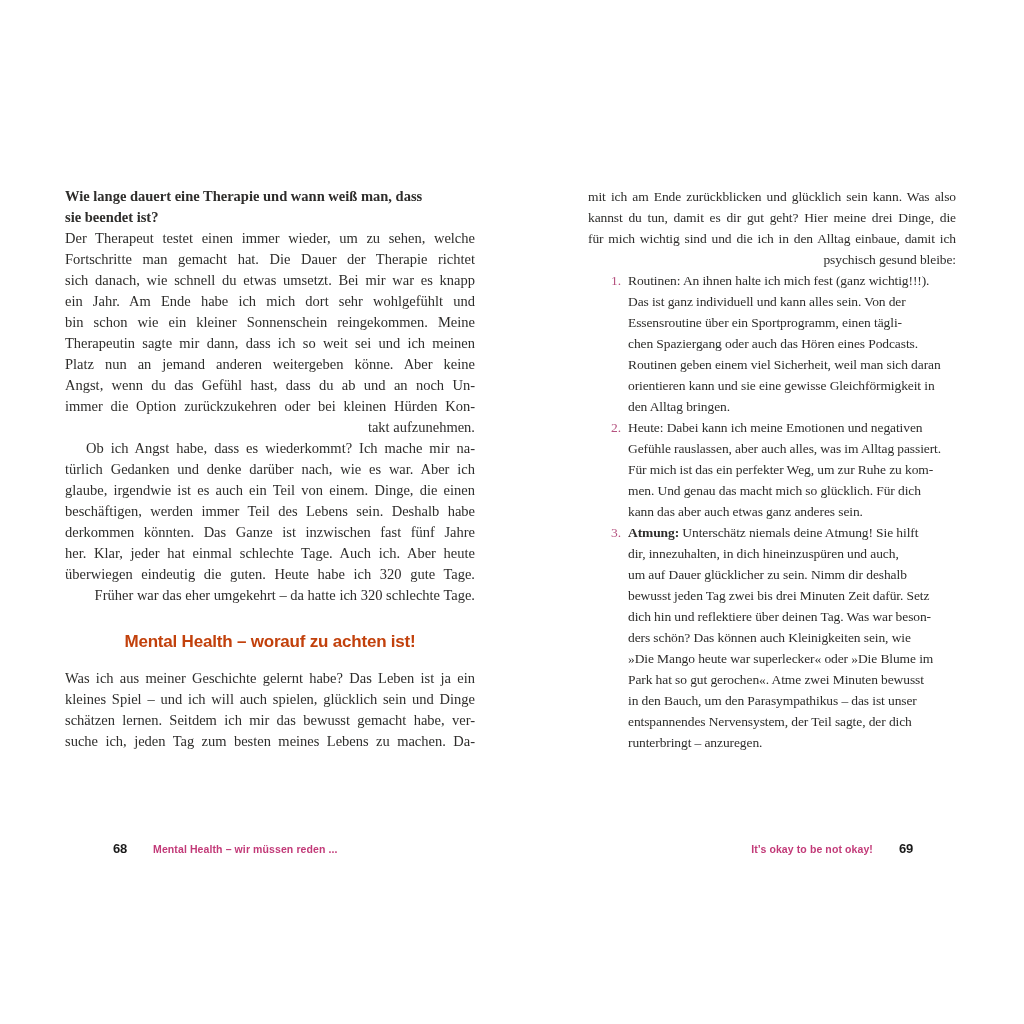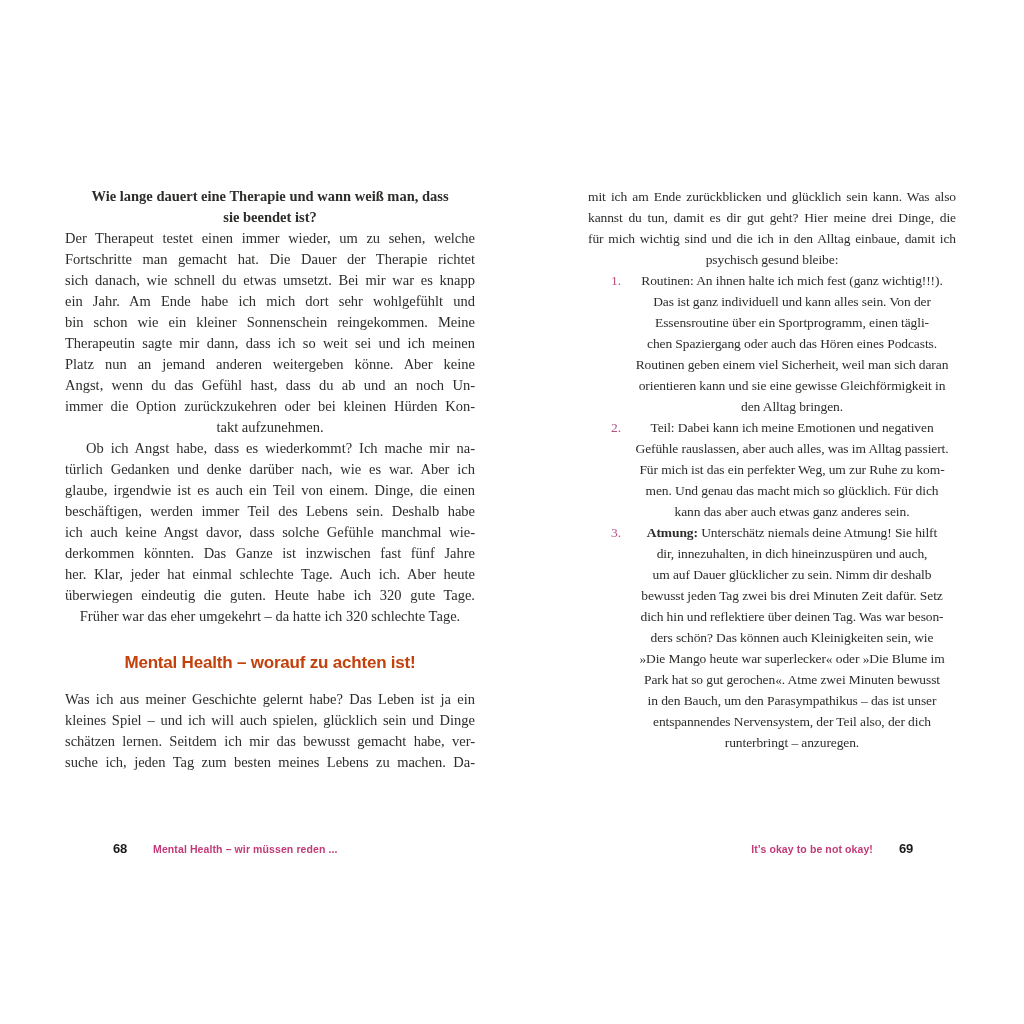--- a/index.html
+++ b/index.html
@@ -5,22 +5,22 @@
   html,body{margin:0;padding:0;}
   body{
     width:1024px;height:1024px;position:relative;background:#ffffff;
     font-family:"Liberation Serif", serif;color:#2e2d2b;overflow:hidden;
   }
   .col{position:absolute;top:186px;}
   .col-left{left:65px;width:410px;font-size:14.5px;line-height:21px;}
   .col-right{left:588px;width:368px;font-size:13.5px;line-height:21px;letter-spacing:-0.1px;}
 
   .tl-just{text-align:justify;text-align-last:justify;white-space:nowrap;}
-  .tl-last{white-space:nowrap;text-align:center;}
-  .tl-plain{white-space:nowrap;text-align:center;}
+  .tl-last{white-space:nowrap;text-align:right;}
+  .tl-plain{white-space:nowrap;text-align:left;}
 
   .q-heading{font-weight:700;}
   .indent-first .tl-just:first-child,
   .indent-first .tl-last:first-child{text-indent:21px;}
 
   .subheading{
     font-family:"Liberation Sans", sans-serif;font-weight:700;
     font-size:17px;line-height:24px;text-align:center;color:#c2410c;
     margin-top:24px;margin-bottom:14px;letter-spacing:-0.2px;
   }
@@ -58,21 +58,20 @@
       <div class="tl-just">Platz nun an jemand anderen weitergeben könne. Aber keine</div>
       <div class="tl-just">Angst, wenn du das Gefühl hast, dass du ab und an noch Un-</div>
       <div class="tl-just">immer die Option zurückzukehren oder bei kleinen Hürden Kon-</div>
       <div class="tl-last">takt aufzunehmen.</div>
     </div>
   <div class="indent-first">
       <div class="tl-just">Ob ich Angst habe, dass es wiederkommt? Ich mache mir na-</div>
       <div class="tl-just">türlich Gedanken und denke darüber nach, wie es war. Aber ich</div>
       <div class="tl-just">glaube, irgendwie ist es auch ein Teil von einem. Dinge, die einen</div>
       <div class="tl-just">beschäftigen, werden immer Teil des Lebens sein. Deshalb habe</div>
-      <div class="tl-just">ich auch keine Angst davor, dass solche Gefühle manchmal wie-</div>
       <div class="tl-just">derkommen könnten. Das Ganze ist inzwischen fast fünf Jahre</div>
       <div class="tl-just">her. Klar, jeder hat einmal schlechte Tage. Auch ich. Aber heute</div>
       <div class="tl-just">überwiegen eindeutig die guten. Heute habe ich 320 gute Tage.</div>
       <div class="tl-last">Früher war das eher umgekehrt – da hatte ich 320 schlechte Tage.</div>
     </div>
   <div class="subheading">Mental Health – worauf zu achten ist!</div>
   <div>
       <div class="tl-just">Was ich aus meiner Geschichte gelernt habe? Das Leben ist ja ein</div>
       <div class="tl-just">kleines Spiel – und ich will auch spielen, glücklich sein und Dinge</div>
       <div class="tl-just">schätzen lernen. Seitdem ich mir das bewusst gemacht habe, ver-</div>
@@ -96,40 +95,40 @@
           <div class="tl-plain">Essensroutine über ein Sportprogramm, einen tägli-</div>
           <div class="tl-plain">chen Spaziergang oder auch das Hören eines Podcasts.</div>
           <div class="tl-plain">Routinen geben einem viel Sicherheit, weil man sich daran</div>
           <div class="tl-plain">orientieren kann und sie eine gewisse Gleichförmigkeit in</div>
           <div class="tl-plain">den Alltag bringen.</div>
         </div>
     </div>
     <div class="li">
       <span class="num">2.</span>
       <div class="body">
-          <div class="tl-plain"><span class="lead">Teil: </span>Dabei kann ich meine Emotionen und negativen</div>
+          <div class="tl-plain"><span class="lead">Heute: </span>Dabei kann ich meine Emotionen und negativen</div>
           <div class="tl-plain">Gefühle rauslassen, aber auch alles, was im Alltag passiert.</div>
           <div class="tl-plain">Für mich ist das ein perfekter Weg, um zur Ruhe zu kom-</div>
           <div class="tl-plain">men. Und genau das macht mich so glücklich. Für dich</div>
           <div class="tl-plain">kann das aber auch etwas ganz anderes sein.</div>
         </div>
     </div>
     <div class="li">
       <span class="num">3.</span>
       <div class="body">
           <div class="tl-plain"><span class="lead lead-bold">Atmung: </span>Unterschätz niemals deine Atmung! Sie hilft</div>
           <div class="tl-plain">dir, innezuhalten, in dich hineinzuspüren und auch,</div>
           <div class="tl-plain">um auf Dauer glücklicher zu sein. Nimm dir deshalb</div>
           <div class="tl-plain">bewusst jeden Tag zwei bis drei Minuten Zeit dafür. Setz</div>
           <div class="tl-plain">dich hin und reflektiere über deinen Tag. Was war beson-</div>
           <div class="tl-plain">ders schön? Das können auch Kleinigkeiten sein, wie</div>
           <div class="tl-plain">»Die Mango heute war superlecker« oder »Die Blume im</div>
           <div class="tl-plain">Park hat so gut gerochen«. Atme zwei Minuten bewusst</div>
           <div class="tl-plain">in den Bauch, um den Parasympathikus – das ist unser</div>
-          <div class="tl-plain">entspannendes Nervensystem, der Teil also, der dich</div>
+          <div class="tl-plain">entspannendes Nervensystem, der Teil sagte, der dich</div>
           <div class="tl-plain">runterbringt – anzuregen.</div>
         </div>
     </div>
   </div>
 </div>
 
 <div class="footer footer-left">
   <span class="page-num">68</span>
   <span class="footer-label">Mental Health – wir müssen reden ...</span>
 </div>

